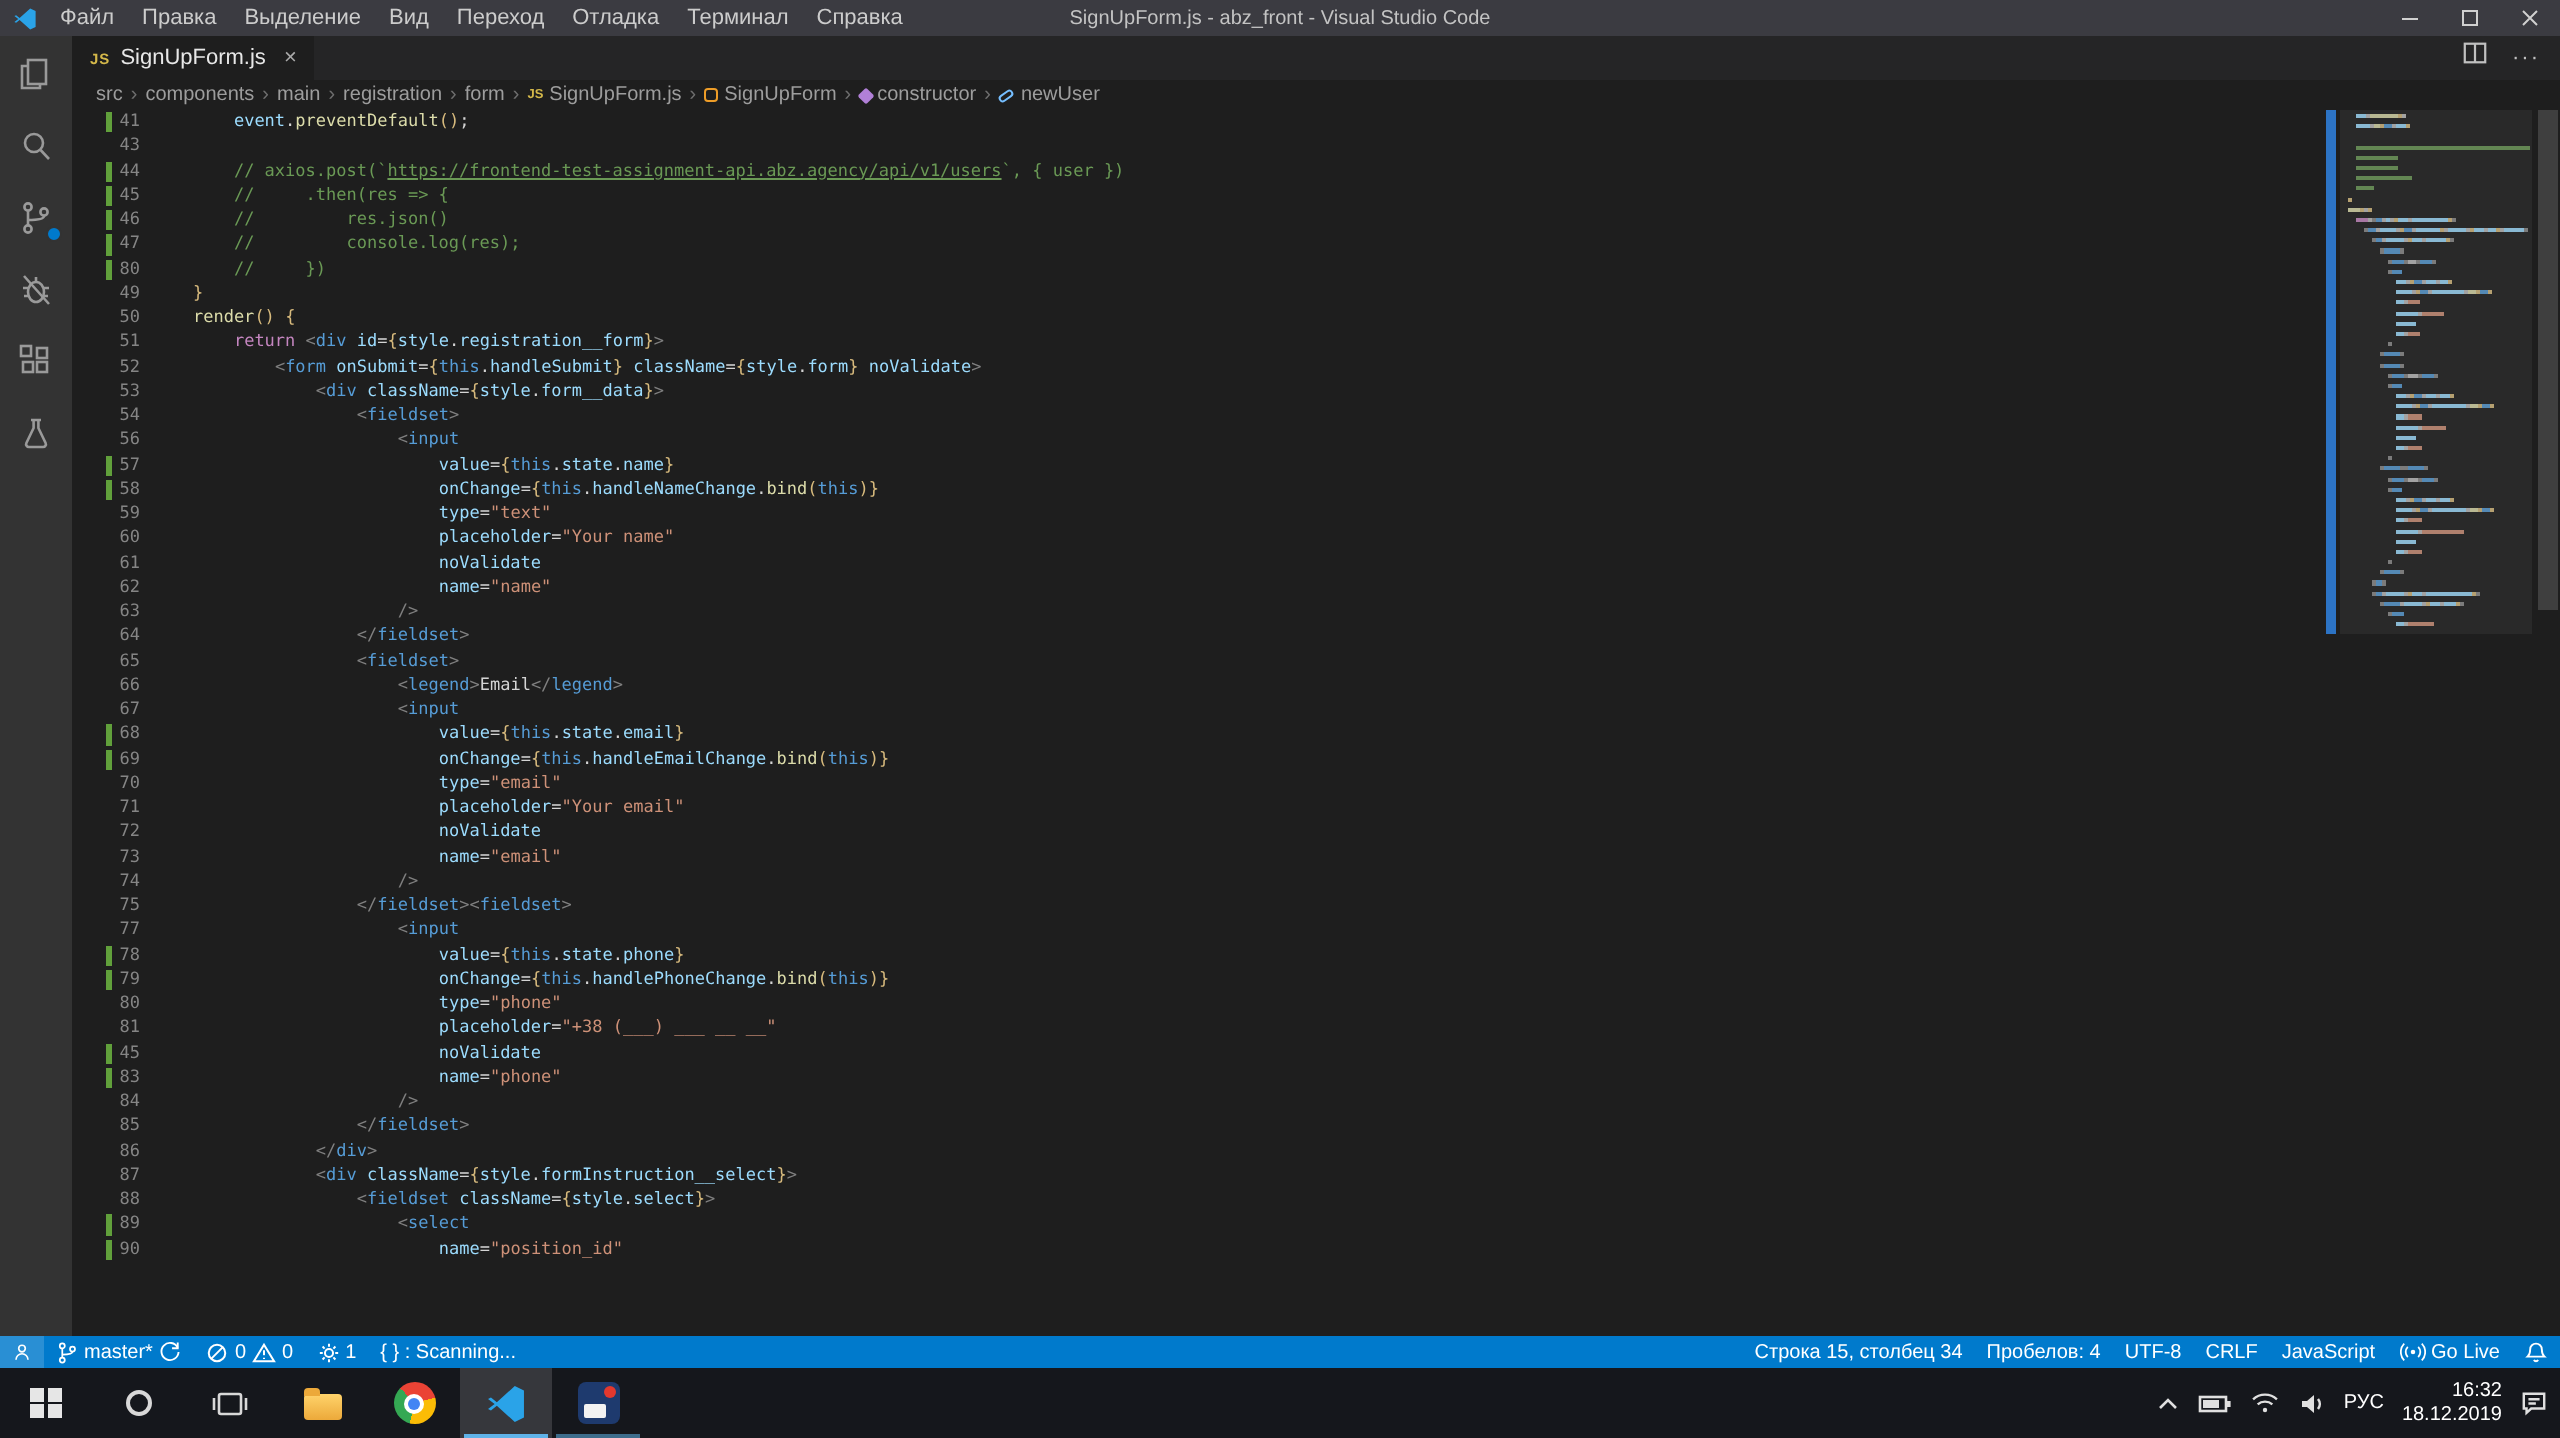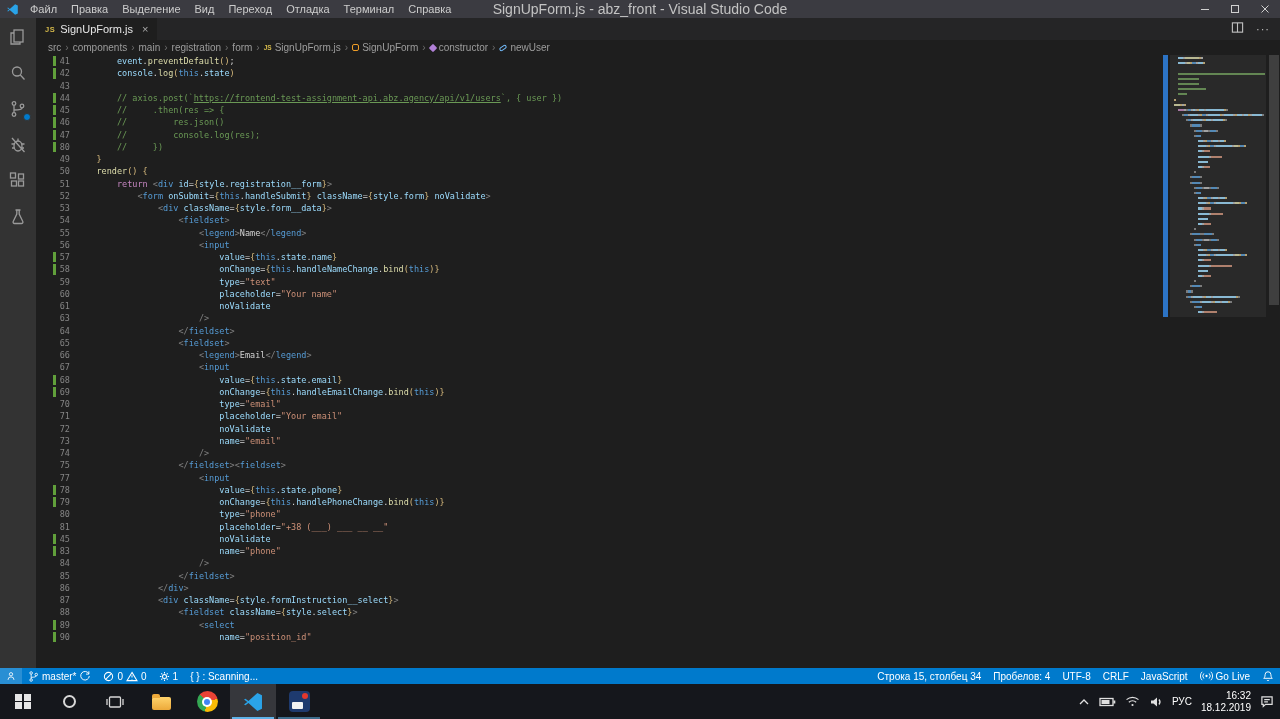--- a/index.html
+++ b/index.html
@@ -7,21 +7,21 @@
     font-family:"Liberation Sans","DejaVu Sans",sans-serif;}
   #screen{position:relative;width:1280px;height:719px;overflow:hidden}
 
   
   #titlebar{position:absolute;top:0;left:0;right:0;height:18px;background:#3b3b41;
     display:flex;align-items:center;color:#cccccc;font-size:11px;z-index:30}
   .vslogo{width:13px;height:13px;margin:0 4px 0 6px;flex:0 0 auto}
   #menubar{display:flex;height:100%;align-items:center}
   .menu-item{padding:4px 7px;height:100%;display:flex;align-items:center;cursor:default}
   #window-title{position:absolute;left:50%;transform:translateX(-50%);white-space:nowrap;
-    font-size:14px;color:#c3c3c3}
+    font-size:10px;color:#c3c3c3}
   #window-controls{position:absolute;right:0;top:0;height:18px;display:flex}
   .wc{width:30px;height:18px;display:flex;align-items:center;justify-content:center;color:#d0d0d0}
   .wc svg{display:block}
 
   
   #activitybar{position:absolute;top:18px;left:0;width:36px;height:650px;background:#333333;z-index:20;
     display:flex;flex-direction:column;align-items:center}
   .ab-item{width:36px;height:34px;display:flex;align-items:center;justify-content:center;position:relative;margin-top:2px}
   .ab-item svg{stroke:#9a9a9a;fill:none;stroke-width:1.3}
   .ab-badge{position:absolute;right:5px;bottom:5px;width:8px;height:8px;border-radius:50%;
@@ -243,40 +243,39 @@
       <span class="bc-sep">›</span>
       <span class="bc-item">
         <span class="bc-ico bc-ico-property"></span>
         <span>newUser</span>
       </span>
     </div>
 
   <div id="editor">
     <div id="code-area">
         <div class="code-line"><span class="ln">41</span><span class="gitmark"></span><span class="codetext" style="padding-left: 40.96px;"><span class="tok-v">event</span><span class="tok-d">.</span><span class="tok-fn">preventDefault</span><span class="tok-br">()</span><span class="tok-d">;</span></span></div>
-        <div class="code-line"><span class="ln">42</span><span class="gitmark"></span><span class="codetext" style="padding-left: 40.96px;"><span class="tok-v">console</span><span class="tok-d">.</span><span class="tok-fn">log</span><span class="tok-br">(</span><span class="tok-k">this</span><span class="tok-d">.</span><span class="tok-v">state</span><span class="tok-br">)</span></span></div>
         <div class="code-line"><span class="ln">43</span><span class="codetext" style="padding-left: 0px;"></span></div>
         <div class="code-line"><span class="ln">44</span><span class="gitmark"></span><span class="codetext" style="padding-left: 40.96px;"><span class="tok-c">// axios.post(`</span><span class="tok-cu">https://frontend-test-assignment-api.abz.agency/api/v1/users</span><span class="tok-c">`, { user })</span></span></div>
         <div class="code-line"><span class="ln">45</span><span class="gitmark"></span><span class="codetext" style="padding-left: 40.96px;"><span class="tok-c">//     .then(res =&gt; {</span></span></div>
         <div class="code-line"><span class="ln">46</span><span class="gitmark"></span><span class="codetext" style="padding-left: 40.96px;"><span class="tok-c">//         res.json()</span></span></div>
         <div class="code-line"><span class="ln">47</span><span class="gitmark"></span><span class="codetext" style="padding-left: 40.96px;"><span class="tok-c">//         console.log(res);</span></span></div>
         <div class="code-line"><span class="ln">80</span><span class="gitmark"></span><span class="codetext" style="padding-left: 40.96px;"><span class="tok-c">//     })</span></span></div>
         <div class="code-line"><span class="ln">49</span><span class="codetext" style="padding-left: 20.48px;"><span class="tok-br">}</span></span></div>
         <div class="code-line"><span class="ln">50</span><span class="codetext" style="padding-left: 20.48px;"><span class="tok-fn">render</span><span class="tok-br">()</span><span class="tok-d"> </span><span class="tok-br">{</span></span></div>
         <div class="code-line"><span class="ln">51</span><span class="codetext" style="padding-left: 40.96px;"><span class="tok-ctl">return</span><span class="tok-d"> </span><span class="tok-p">&lt;</span><span class="tok-t">div</span><span class="tok-d"> </span><span class="tok-v">id</span><span class="tok-d">=</span><span class="tok-br">{</span><span class="tok-v">style</span><span class="tok-d">.</span><span class="tok-v">registration__form</span><span class="tok-br">}</span><span class="tok-p">&gt;</span></span></div>
         <div class="code-line"><span class="ln">52</span><span class="codetext" style="padding-left: 61.44px;"><span class="tok-p">&lt;</span><span class="tok-t">form</span><span class="tok-d"> </span><span class="tok-v">onSubmit</span><span class="tok-d">=</span><span class="tok-br">{</span><span class="tok-k">this</span><span class="tok-d">.</span><span class="tok-v">handleSubmit</span><span class="tok-br">}</span><span class="tok-d"> </span><span class="tok-v">className</span><span class="tok-d">=</span><span class="tok-br">{</span><span class="tok-v">style</span><span class="tok-d">.</span><span class="tok-v">form</span><span class="tok-br">}</span><span class="tok-d"> </span><span class="tok-v">noValidate</span><span class="tok-p">&gt;</span></span></div>
         <div class="code-line"><span class="ln">53</span><span class="codetext" style="padding-left: 81.92px;"><span class="tok-p">&lt;</span><span class="tok-t">div</span><span class="tok-d"> </span><span class="tok-v">className</span><span class="tok-d">=</span><span class="tok-br">{</span><span class="tok-v">style</span><span class="tok-d">.</span><span class="tok-v">form__data</span><span class="tok-br">}</span><span class="tok-p">&gt;</span></span></div>
         <div class="code-line"><span class="ln">54</span><span class="codetext" style="padding-left: 102.4px;"><span class="tok-p">&lt;</span><span class="tok-t">fieldset</span><span class="tok-p">&gt;</span></span></div>
-        <div class="code-line"><span class="ln">55</span><span class="codetext" style="padding-left: 122.88px;"><span class="tok-p">&lt;</span><span class="tok-t">legend</span><span class="tok-p">&gt;</span><span class="tok-d">Name</span><span class="tok-p">&lt;/</span><span class="tok-t">legend</span><span class="tok-p">&gt;</span></span></div>
         <div class="code-line"><span class="ln">56</span><span class="codetext" style="padding-left: 122.88px;"><span class="tok-p">&lt;</span><span class="tok-t">input</span></span></div>
         <div class="code-line"><span class="ln">57</span><span class="gitmark"></span><span class="codetext" style="padding-left: 143.36px;"><span class="tok-v">value</span><span class="tok-d">=</span><span class="tok-br">{</span><span class="tok-k">this</span><span class="tok-d">.</span><span class="tok-v">state</span><span class="tok-d">.</span><span class="tok-v">name</span><span class="tok-br">}</span></span></div>
         <div class="code-line"><span class="ln">58</span><span class="gitmark"></span><span class="codetext" style="padding-left: 143.36px;"><span class="tok-v">onChange</span><span class="tok-d">=</span><span class="tok-br">{</span><span class="tok-k">this</span><span class="tok-d">.</span><span class="tok-v">handleNameChange</span><span class="tok-d">.</span><span class="tok-fn">bind</span><span class="tok-br">(</span><span class="tok-k">this</span><span class="tok-br">)}</span></span></div>
         <div class="code-line"><span class="ln">59</span><span class="codetext" style="padding-left: 143.36px;"><span class="tok-v">type</span><span class="tok-d">=</span><span class="tok-s">"text"</span></span></div>
         <div class="code-line"><span class="ln">60</span><span class="codetext" style="padding-left: 143.36px;"><span class="tok-v">placeholder</span><span class="tok-d">=</span><span class="tok-s">"Your name"</span></span></div>
         <div class="code-line"><span class="ln">61</span><span class="codetext" style="padding-left: 143.36px;"><span class="tok-v">noValidate</span></span></div>
+        <div class="code-line"><span class="ln">62</span><span class="codetext" style="padding-left: 143.36px;"><span class="tok-v">name</span><span class="tok-d">=</span><span class="tok-s">"name"</span></span></div>
         <div class="code-line"><span class="ln">63</span><span class="codetext" style="padding-left: 122.88px;"><span class="tok-p">/&gt;</span></span></div>
         <div class="code-line"><span class="ln">64</span><span class="codetext" style="padding-left: 102.4px;"><span class="tok-p">&lt;/</span><span class="tok-t">fieldset</span><span class="tok-p">&gt;</span></span></div>
         <div class="code-line"><span class="ln">65</span><span class="codetext" style="padding-left: 102.4px;"><span class="tok-p">&lt;</span><span class="tok-t">fieldset</span><span class="tok-p">&gt;</span></span></div>
         <div class="code-line"><span class="ln">66</span><span class="codetext" style="padding-left: 122.88px;"><span class="tok-p">&lt;</span><span class="tok-t">legend</span><span class="tok-p">&gt;</span><span class="tok-d">Email</span><span class="tok-p">&lt;/</span><span class="tok-t">legend</span><span class="tok-p">&gt;</span></span></div>
         <div class="code-line"><span class="ln">67</span><span class="codetext" style="padding-left: 122.88px;"><span class="tok-p">&lt;</span><span class="tok-t">input</span></span></div>
         <div class="code-line"><span class="ln">68</span><span class="gitmark"></span><span class="codetext" style="padding-left: 143.36px;"><span class="tok-v">value</span><span class="tok-d">=</span><span class="tok-br">{</span><span class="tok-k">this</span><span class="tok-d">.</span><span class="tok-v">state</span><span class="tok-d">.</span><span class="tok-v">email</span><span class="tok-br">}</span></span></div>
         <div class="code-line"><span class="ln">69</span><span class="gitmark"></span><span class="codetext" style="padding-left: 143.36px;"><span class="tok-v">onChange</span><span class="tok-d">=</span><span class="tok-br">{</span><span class="tok-k">this</span><span class="tok-d">.</span><span class="tok-v">handleEmailChange</span><span class="tok-d">.</span><span class="tok-fn">bind</span><span class="tok-br">(</span><span class="tok-k">this</span><span class="tok-br">)}</span></span></div>
         <div class="code-line"><span class="ln">70</span><span class="codetext" style="padding-left: 143.36px;"><span class="tok-v">type</span><span class="tok-d">=</span><span class="tok-s">"email"</span></span></div>
         <div class="code-line"><span class="ln">71</span><span class="codetext" style="padding-left: 143.36px;"><span class="tok-v">placeholder</span><span class="tok-d">=</span><span class="tok-s">"Your email"</span></span></div>
         <div class="code-line"><span class="ln">72</span><span class="codetext" style="padding-left: 143.36px;"><span class="tok-v">noValidate</span></span></div>

